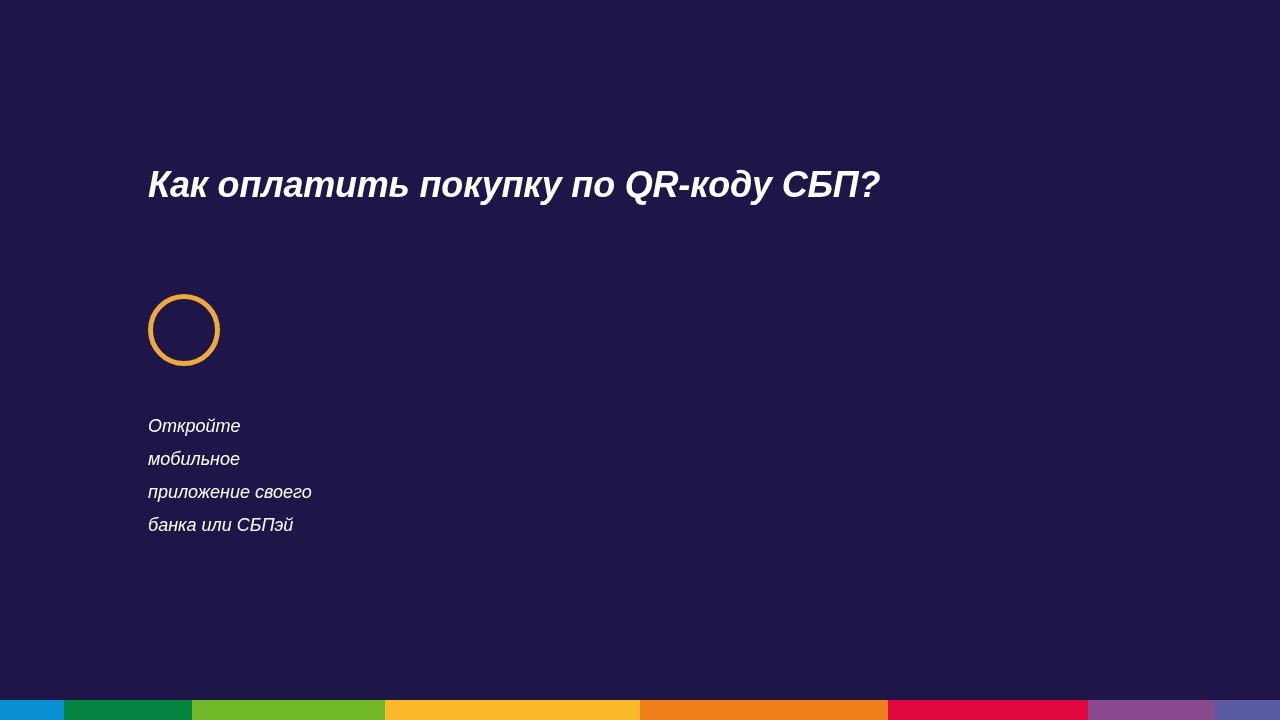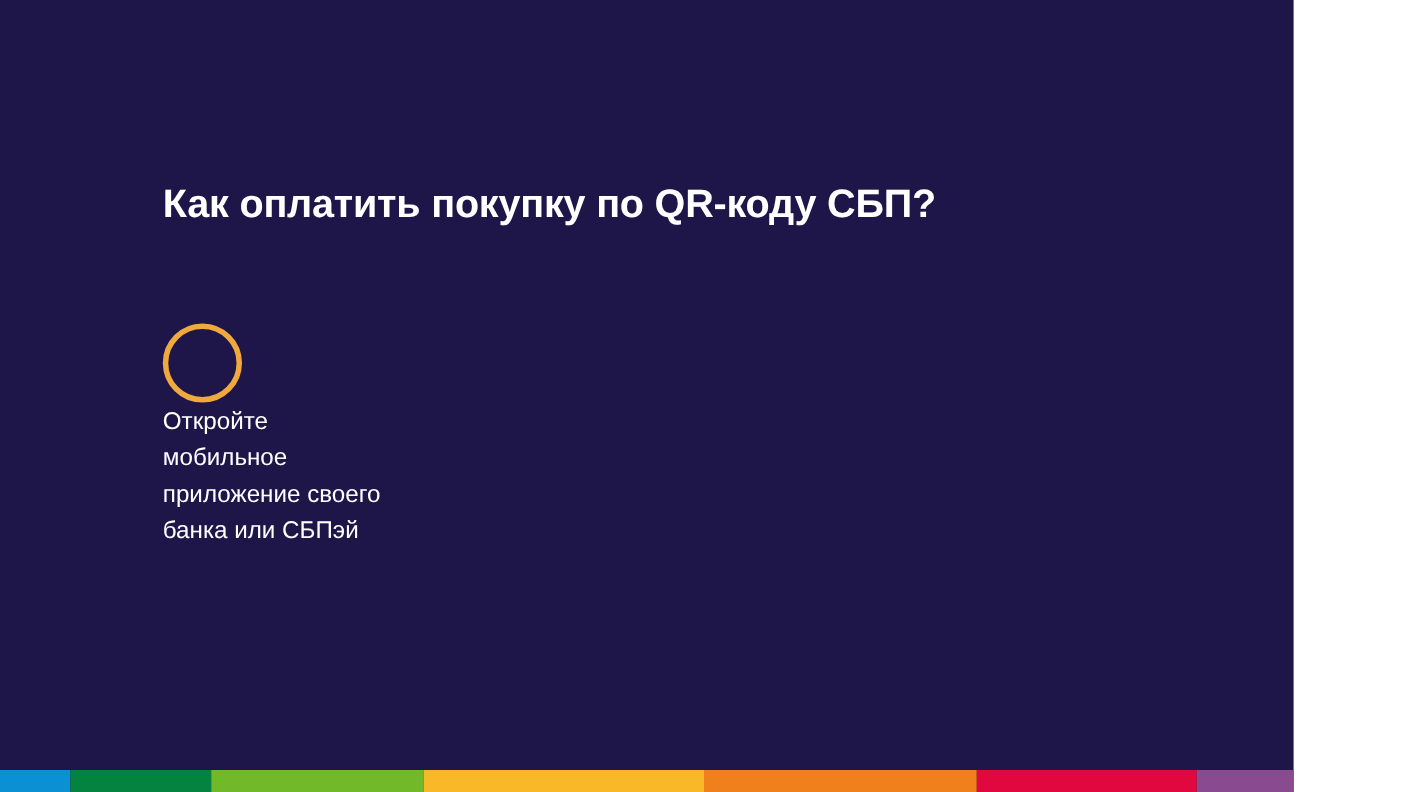--- a/index.html
+++ b/index.html
@@ -7,24 +7,25 @@
     padding: 0;
   }
   body {
     width: 1280px;
     height: 720px;
     overflow: hidden;
     font-family: "Liberation Sans", sans-serif;
   }
   #slide {
     position: relative;
-    width: 1176px;
+    width: 1280px;
     height: 720px;
     background: #1e1649;
     overflow: hidden;
+    font-style: italic;
   }
   #slide-title {
     position: absolute;
     left: 148px;
     top: 139px;
     font-size: 36px;
     font-weight: bold;
     color: #ffffff;
     letter-spacing: -0.2px;
     white-space: nowrap;
@@ -38,21 +39,22 @@
   }
   .step-marker {
     width: 72px;
     height: 72px;
     border-radius: 50%;
     border: 5px solid #f0a93c;
     box-sizing: border-box;
     background: transparent;
   }
   .step-text {
-    font-size: 22px;
+    margin-top: 44px;
+    font-size: 18px;
     line-height: 33px;
     color: #ffffff;
     font-weight: normal;
     max-width: 250px;
     white-space: pre-line;
   }
   #accent-bar {
     position: absolute;
     left: 0;
     bottom: 0;

